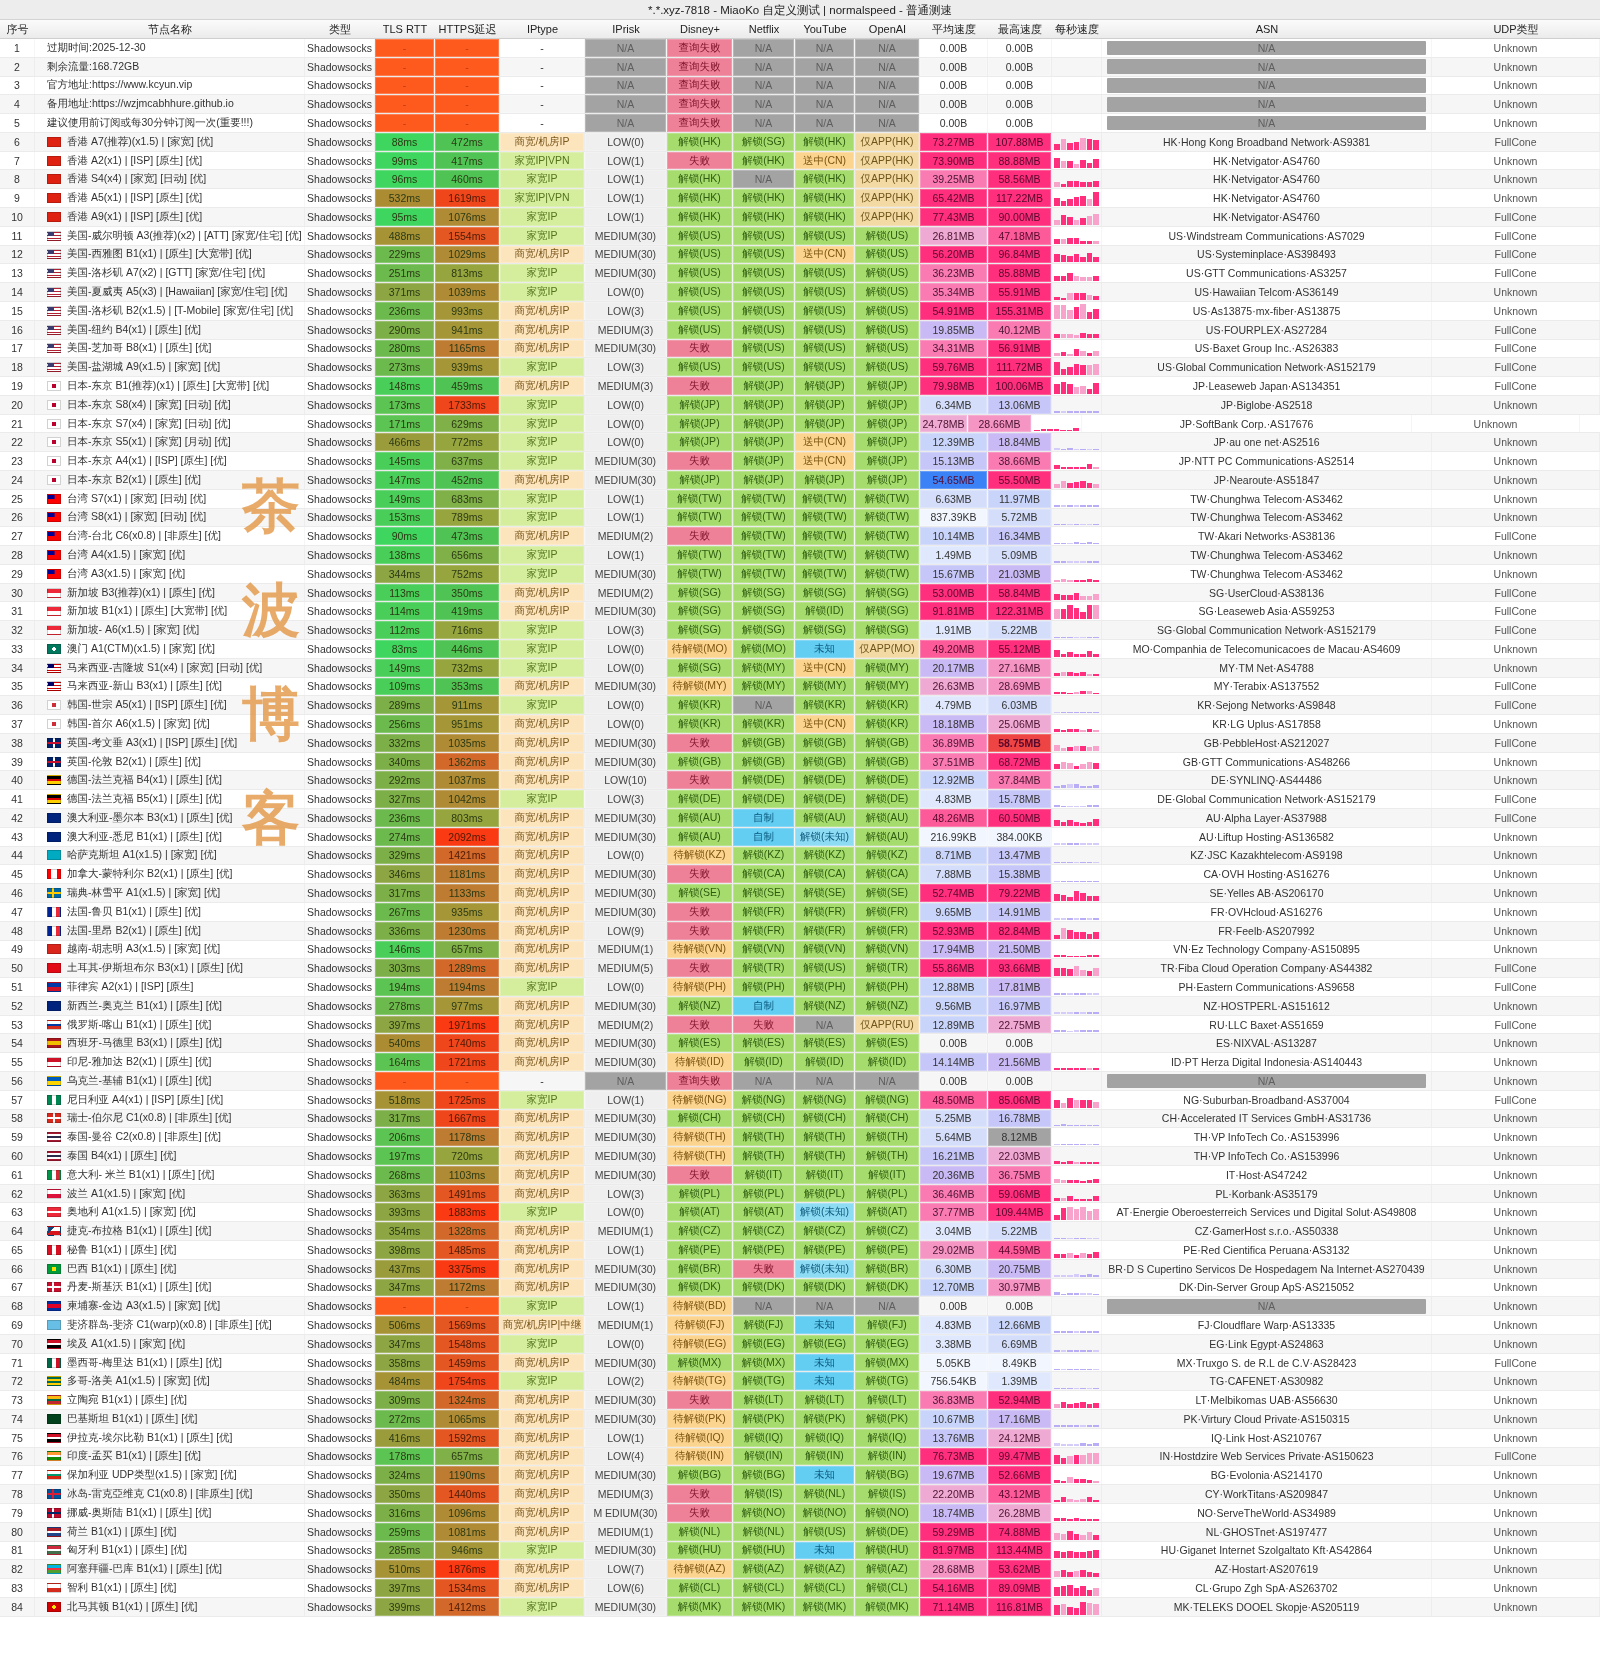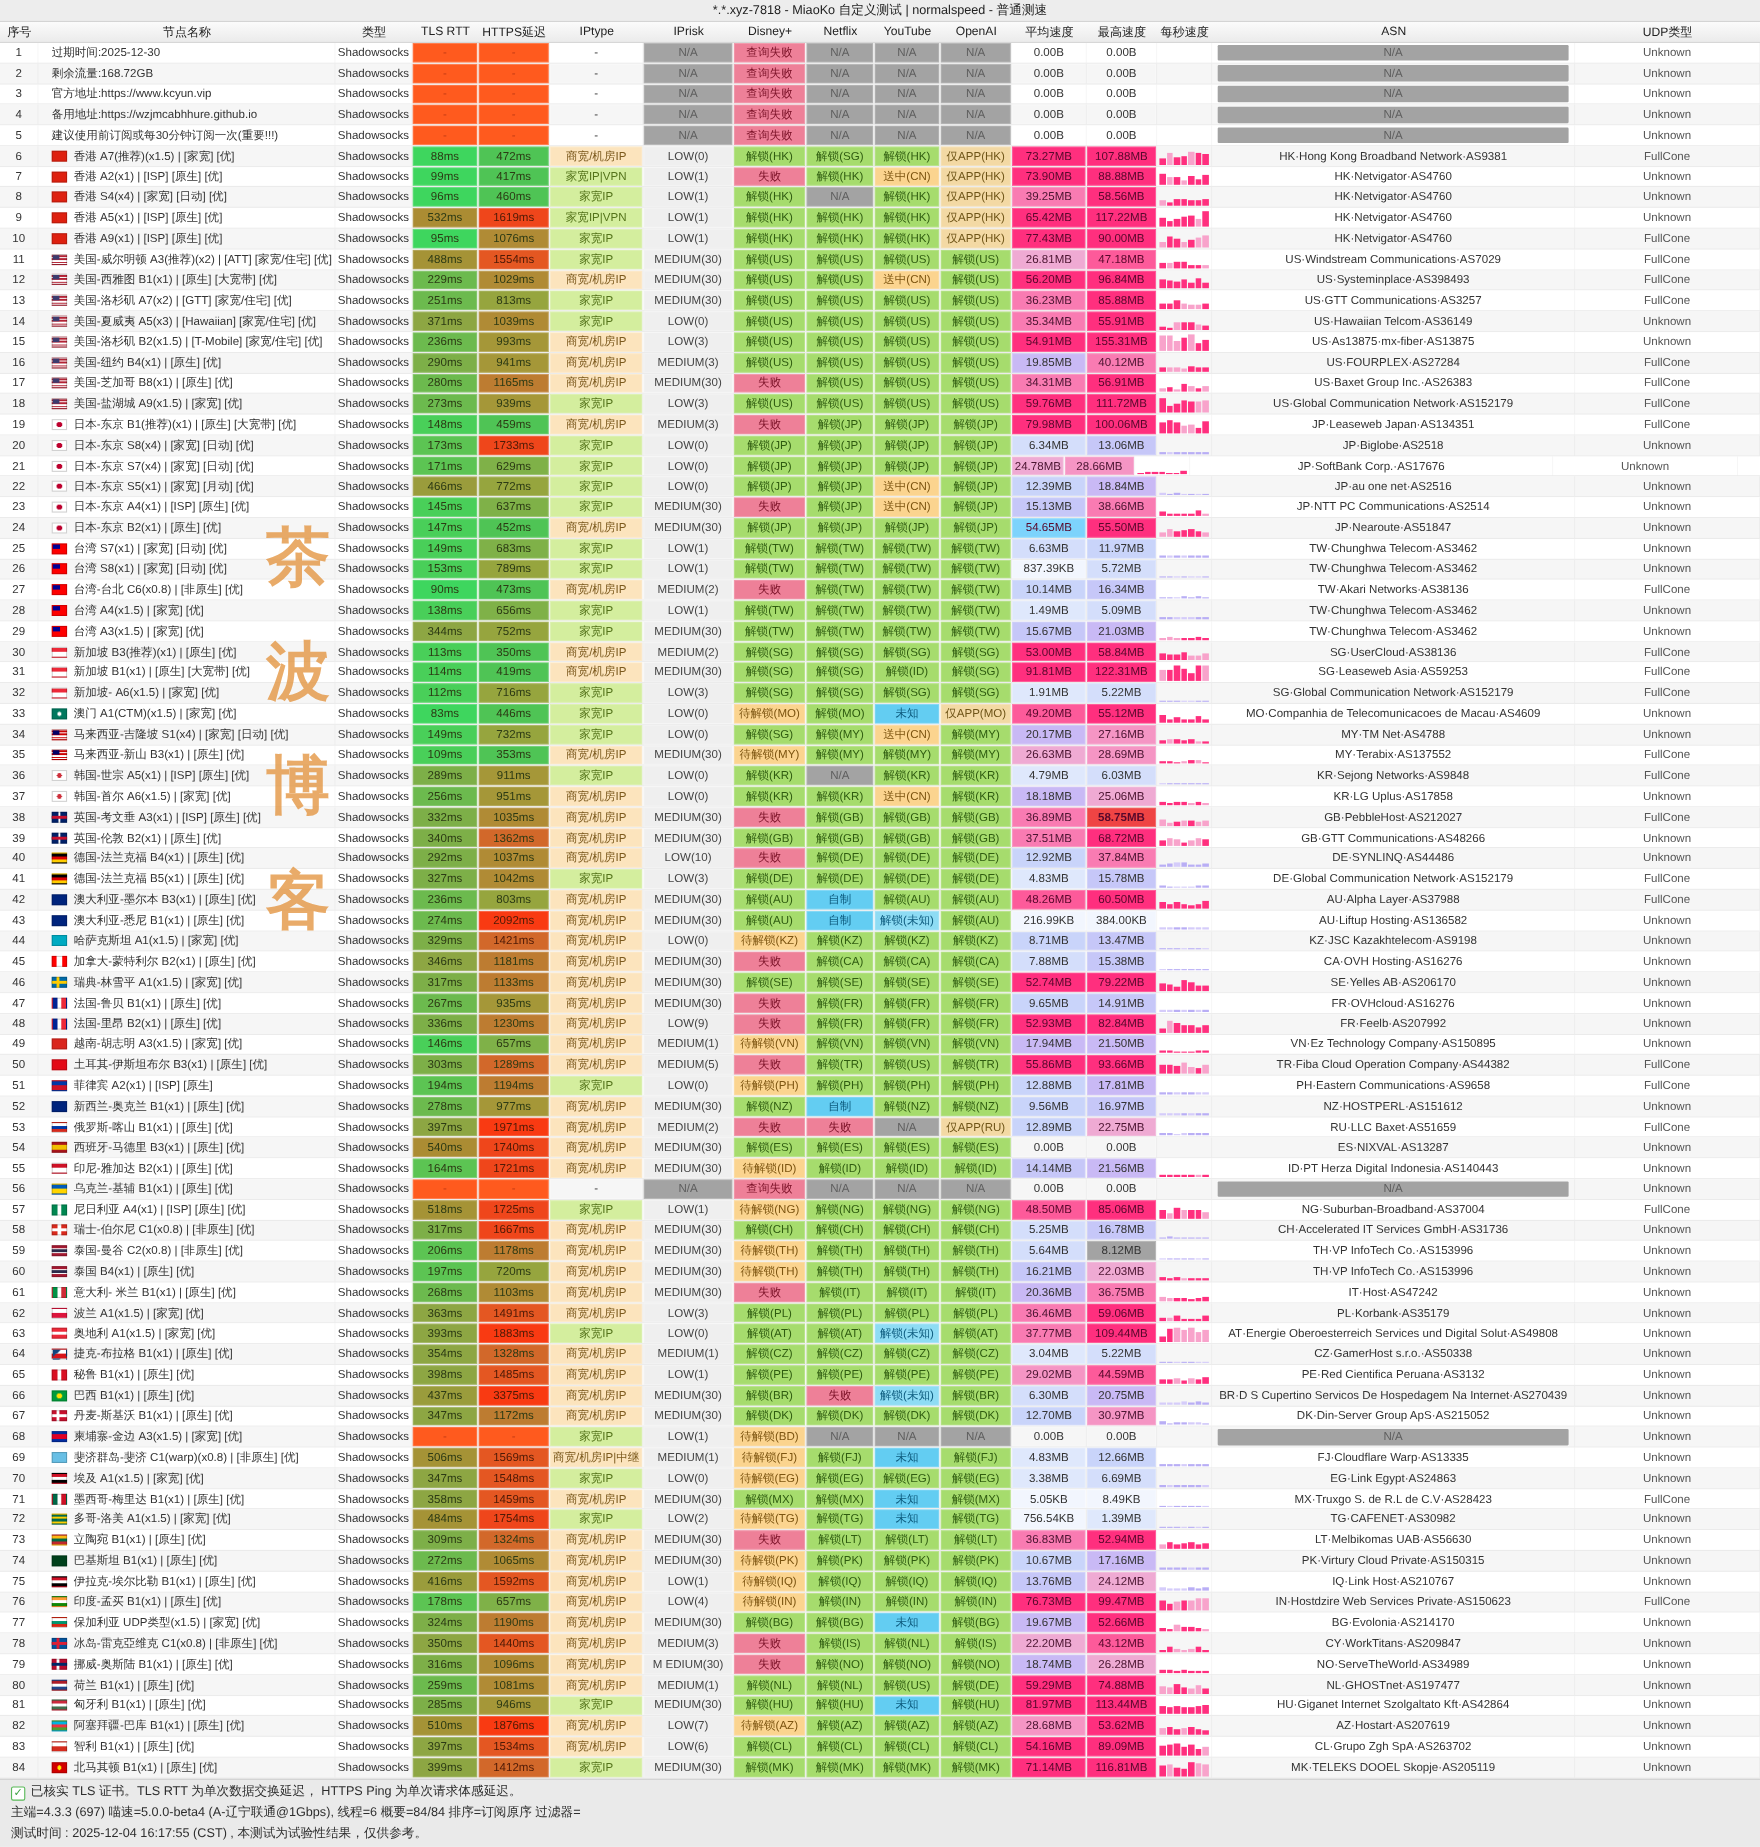--- a/index.html
+++ b/index.html
@@ -1218,21 +1218,21 @@
         <div class="cell" style="width: 62px;">
           <div class="chip st-ok">解锁(JP)</div>
         </div>
         <div class="cell" style="width: 60px;">
           <div class="chip st-ok">解锁(JP)</div>
         </div>
         <div class="cell" style="width: 65px;">
           <div class="chip st-ok">解锁(JP)</div>
         </div>
         <div class="cell" style="width: 68px;">
-          <div class="chip" style="background: #7dd3fc; color: rgb(87, 8, 43);">54.65MB</div>
+          <div class="chip" style="background: #3b82f6; color: rgb(87, 8, 43);">54.65MB</div>
         </div>
         <div class="cell" style="width: 64px;">
           <div class="chip" style="background: rgb(255, 47, 126); color: rgb(87, 8, 43);">55.50MB</div>
         </div>
         <div class="cell" style="width: 50px;">
           <div class="bars">
             <div style="height: 4px; background: rgb(248, 163, 203);"></div>
             <div style="height: 6.6px; background: rgb(248, 163, 203);"></div>
             <div style="height: 4.4px; background: rgb(255, 47, 126);"></div>
             <div style="height: 6px; background: rgb(255, 47, 126);"></div>
@@ -4284,18 +4284,13 @@
         <div class="cell" style="width: 330px;">MK·TELEKS DOOEL Skopje·AS205119</div>
         <div class="cell" style="width: 168px; color: rgb(85, 85, 85);">Unknown</div>
       </div>
     </div>
   <div class="watermark" id="wm">
       <div>茶</div>
       <div>波</div>
       <div>博</div>
       <div>客</div>
     </div>
-  <div class="footer">
-    <div class="fline"><span class="chk">✓</span><span>已核实 TLS 证书。TLS RTT 为单次数据交换延迟， HTTPS Ping 为单次请求体感延迟。</span></div>
-    <div class="fline">主端=4.3.3 (697) 喵速=5.0.0-beta4 (A-辽宁联通@1Gbps), 线程=6 概要=84/84 排序=订阅原序 过滤器=</div>
-    <div class="fline">测试时间 : 2025-12-04 16:17:55 (CST) , 本测试为试验性结果，仅供参考。</div>
-  </div>
 </div>
 
 </body></html>

